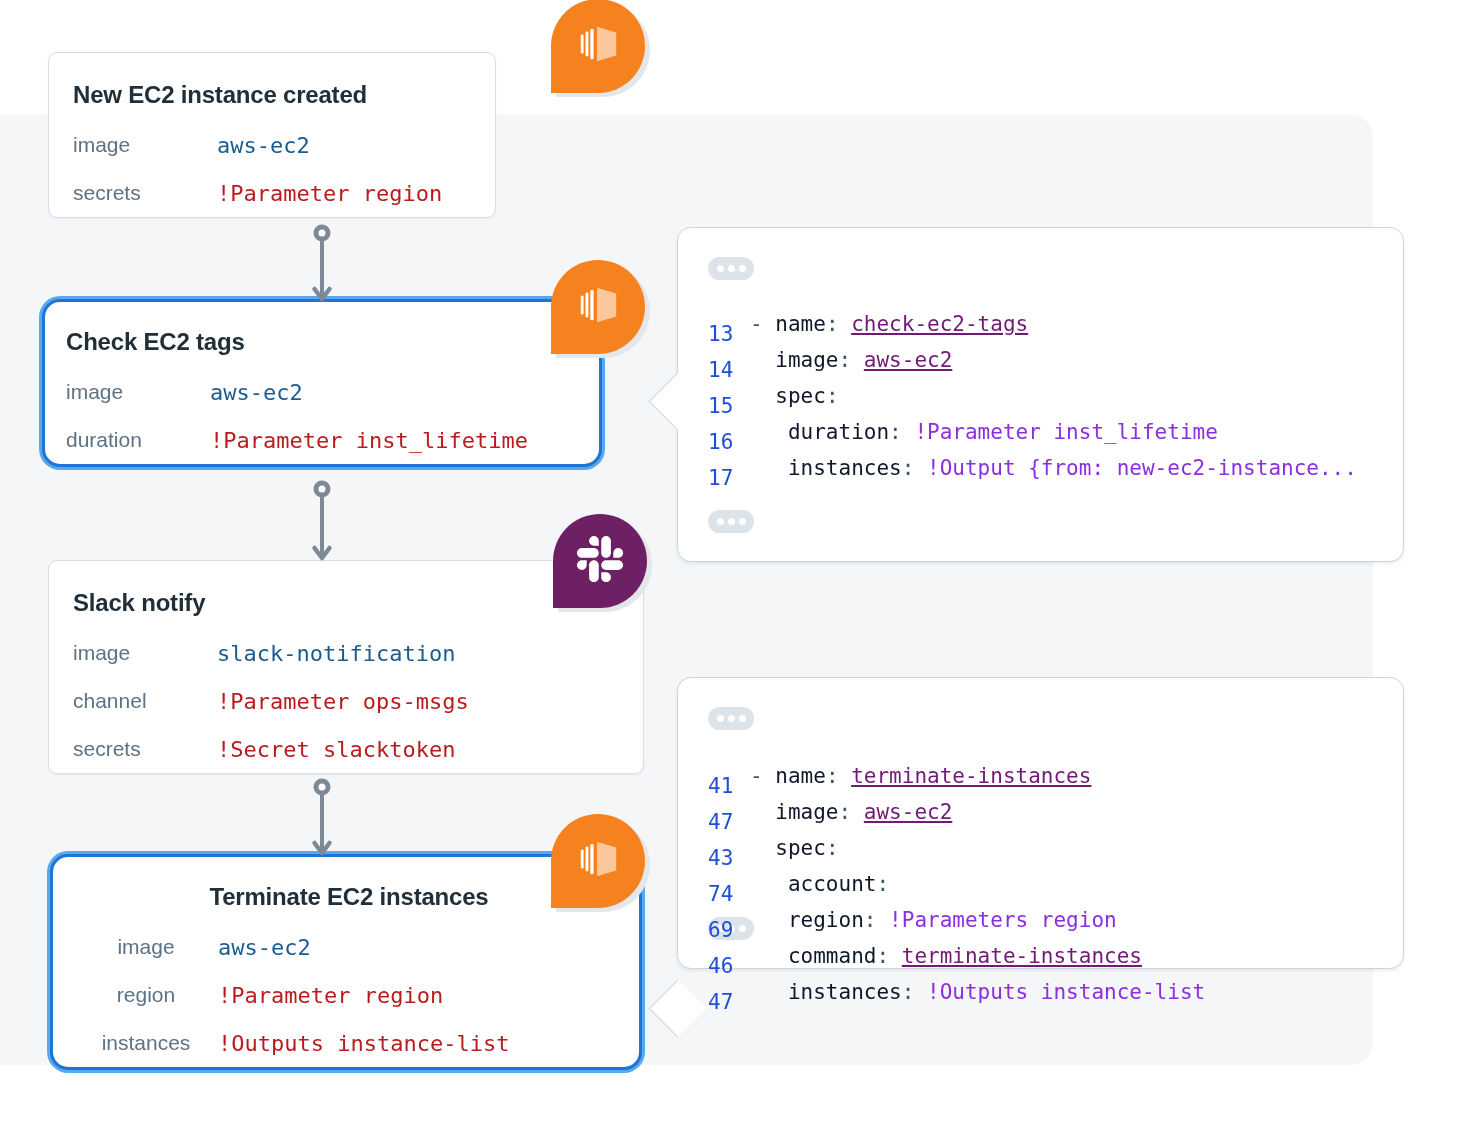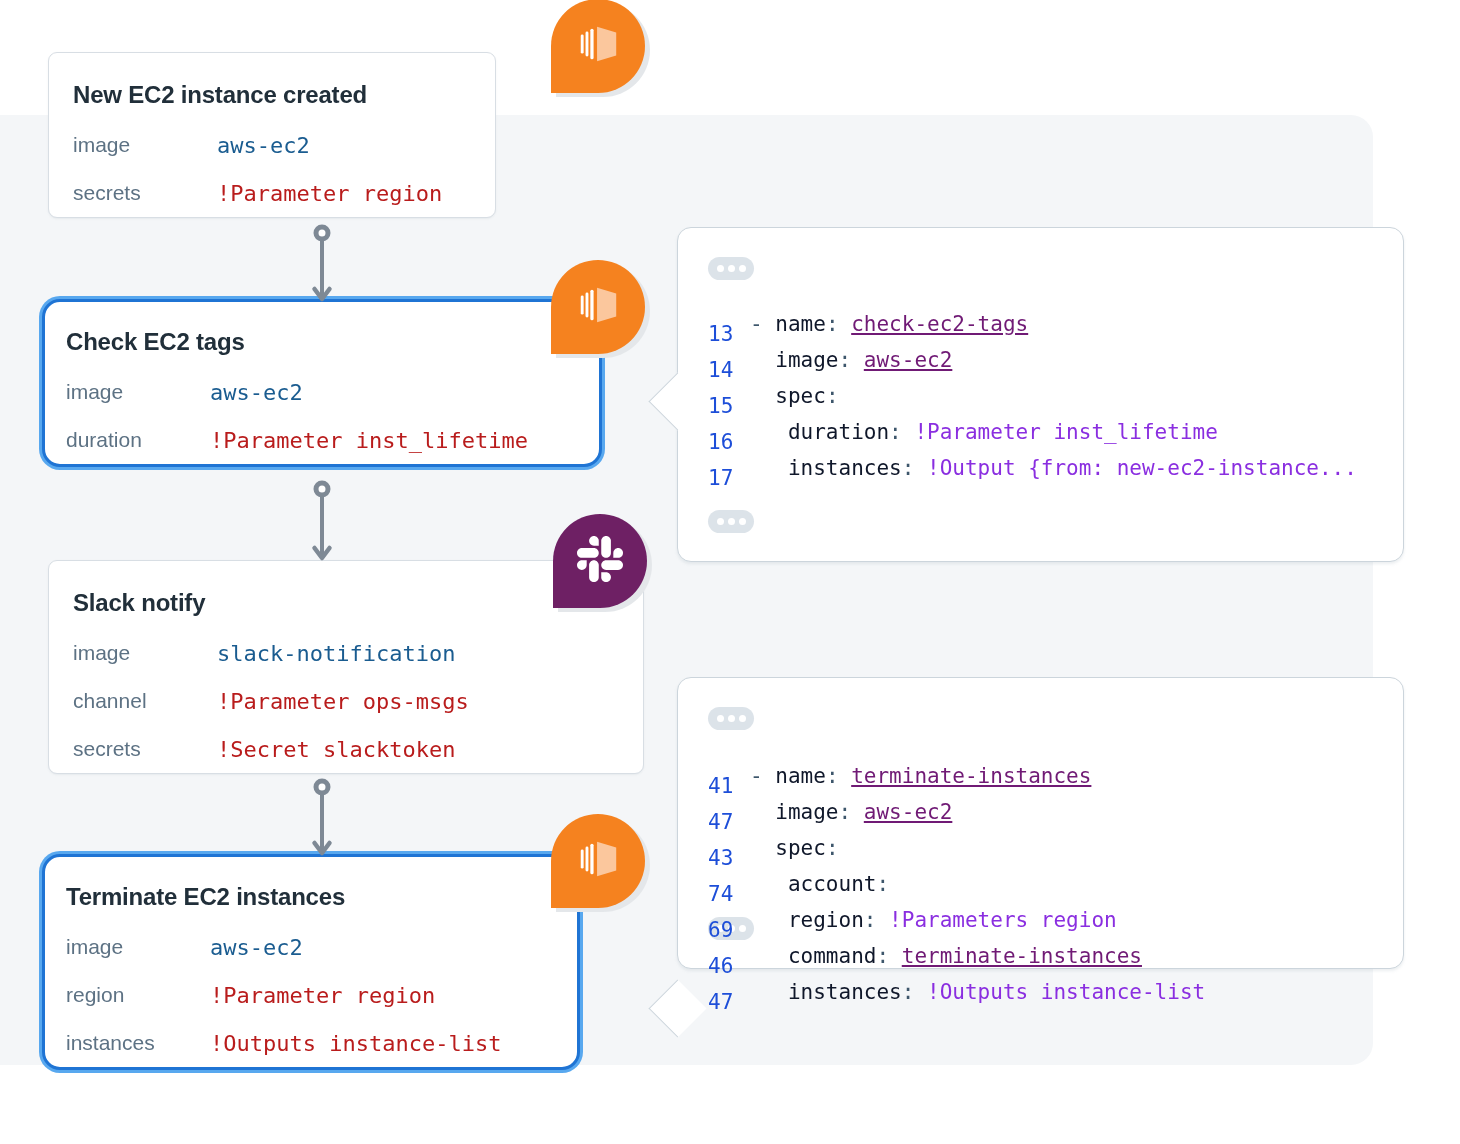--- a/index.html
+++ b/index.html
@@ -130,21 +130,21 @@
         </div>
         <div class="field-row">
           <span class="field-label">channel</span>
           <span class="field-value v-purple">!Parameter ops-msgs</span>
         </div>
         <div class="field-row">
           <span class="field-label">secrets</span>
           <span class="field-value v-purple">!Secret slacktoken</span>
         </div>
       </div>
-      <div class="card highlighted" style="left: 42px; top: 854px; width: 538px;">
+      <div class="card highlighted" style="left: 50px; top: 854px; width: 592px; text-align: center;">
         <h2 class="card-title">Terminate EC2 instances</h2>
         <div class="field-row">
           <span class="field-label">image</span>
           <span class="field-value v-blue">aws-ec2</span>
         </div>
         <div class="field-row">
           <span class="field-label">region</span>
           <span class="field-value v-purple">!Parameter region</span>
         </div>
         <div class="field-row">

